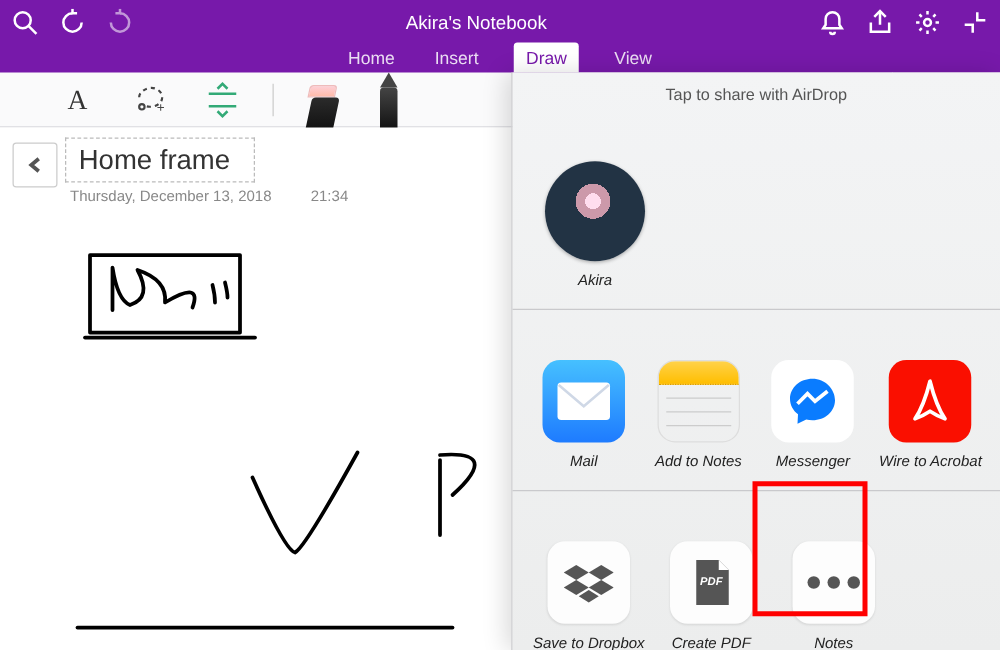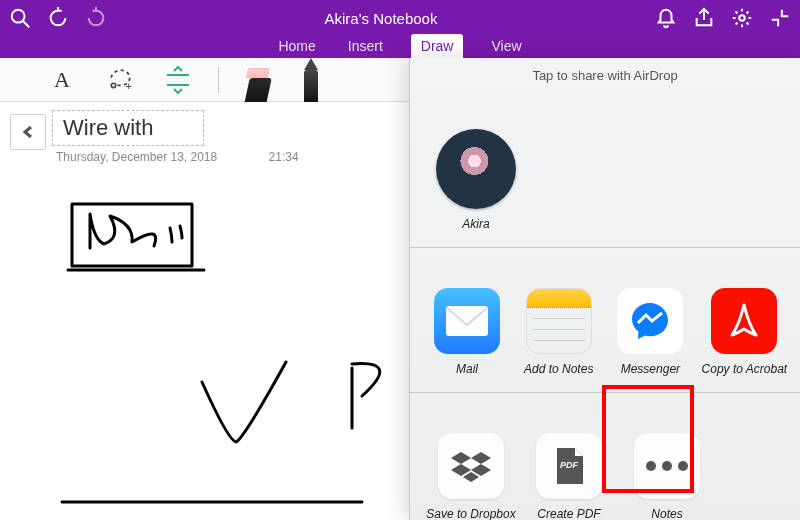--- a/index.html
+++ b/index.html
@@ -98,21 +98,21 @@
     width: 34px; height: 34px; border: 1px solid #ccc; border-radius: 3px; background: #fff;
     display: flex; align-items: center; justify-content: center; cursor: pointer;
   }
   .backbtn svg { width: 14px; height: 14px; stroke: #555; stroke-width: 3; fill: none; }
   .title-input {
     position: absolute; left: 52px; top: 8px;
     border: 1px dashed #bbb; padding: 4px 10px; min-width: 130px;
     font-size: 22px; color: #333; font-weight: 300;
   }
   .meta { position: absolute; left: 56px; top: 48px; font-size: 12px; color: #888; }
-  .meta .time { margin-left: 48px; color: #888; }
+  .meta .time { margin-left: 28px; color: #888; }
 
   .sketch { position: absolute; left: 52px; top: 80px; }
   .sketch path { stroke: #000; stroke-width: 3; fill: none; stroke-linecap: round; stroke-linejoin: round; }
 
   
   .sharesheet {
     position: absolute;
     right: 0;
     top: 58px;
     width: 390px;
@@ -250,21 +250,21 @@
       <div class="body"></div>
     </div>
   </div>
 
   <div class="page">
     <div class="backbtn">
       <svg viewBox="0 0 14 14">
           <polyline points="10,2 4,7 10,12"></polyline>
         </svg>
     </div>
-    <div class="title-input">Wire with</div>
+    <div class="title-input">Home frame</div>
     <div class="meta">
       <span>Thursday, December 13, 2018</span>
       <span class="time">21:34</span>
     </div>
     <svg class="sketch" width="340" height="340">
       <path d="M20 22 h120 v62 h-120 z"></path>
       <path d="M16 88 h136"></path>
       <path d="M38 66 q0 -34 0 -34 q4 26 14 30 q18 -6 6 -28 q24 8 22 26 q30 -18 22 4"></path>
       <path d="M118 46 q2 8 2 14"></path>
       <path d="M128 44 q2 8 2 12"></path>
@@ -314,21 +314,21 @@
               </svg>
           </div>
           <div class="label">Messenger</div>
         </div>
         <div class="ss-item">
           <div class="acro-ic">
             <svg viewBox="0 0 40 40">
                 <path d="M20 4c-2 8-5 20-12 30 6-2 12-6 12-6s6 4 12 6C25 24 22 12 20 4z" fill="none" stroke="#fff" stroke-width="3" stroke-linejoin="round"></path>
               </svg>
           </div>
-          <div class="label">Copy to Acrobat</div>
+          <div class="label">Wire to Acrobat</div>
         </div>
       </div>
     </div>
 
     <div class="ss-section" style="border-bottom:none">
       <div class="ss-scroll">
         <div class="ss-item">
           <div class="action-ic">
             <svg viewBox="0 0 40 40">
                 <g fill="#555">

